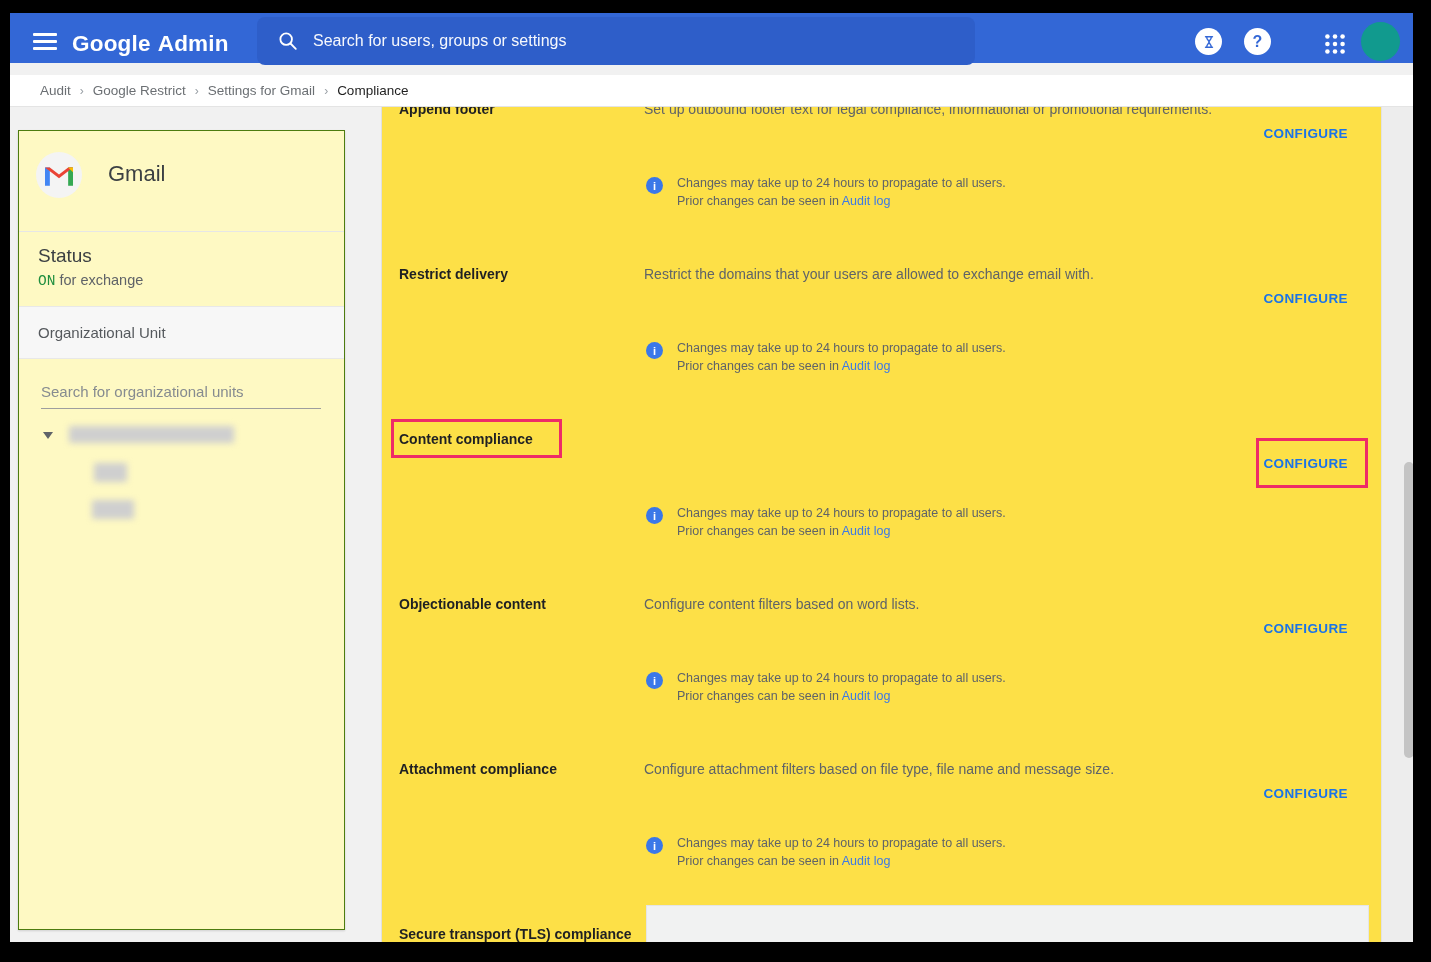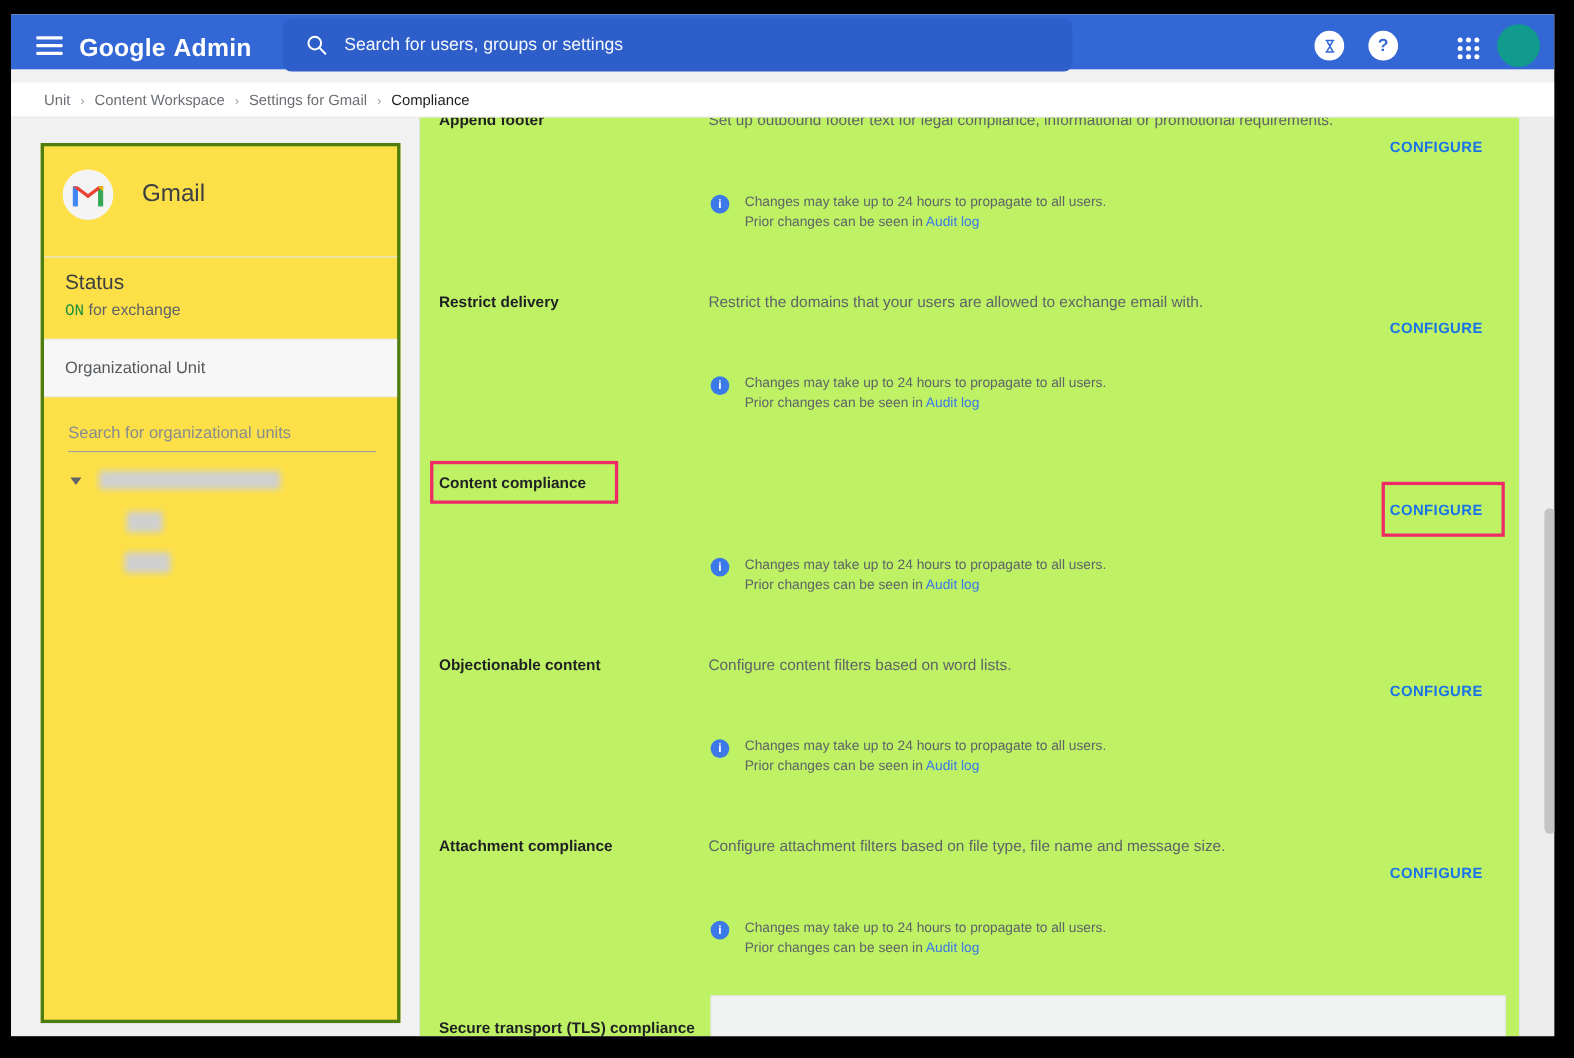--- a/index.html
+++ b/index.html
@@ -31,22 +31,22 @@
 
   
   .breadcrumbs { position:absolute; left:0; top:62px; width:1403px; height:32px; background:#fff;
     border-bottom:1px solid #e4e4e4; display:flex; align-items:center; padding-left:30px;
     font-size:13.5px; color:#6b6f73; }
   .crumb { cursor:pointer; }
   .crumb.active { color:#1f1f1f; cursor:default;text-align:right; }
   .crumb-sep { margin:0 9px; color:#9aa0a6; font-size:12px; }
 
   
-  .side-card { position:absolute; left:27px; top:117px; width:327px; height:800px; background:#fde047;
-    border:3px solid #4d7c0f; box-shadow:0 1px 2px rgba(0,0,0,.14); }
+  .side-card { position:absolute; left:8px; top:117px; width:327px; height:800px; background:#fef9c3;
+    border:1px solid #4d7c0f; box-shadow:0 1px 2px rgba(0,0,0,.14); }
   .gmail-row { position:absolute; left:0; top:0; width:100%; height:100px; }
   .gmail-logo-circle { position:absolute; left:17px; top:21px; width:46px; height:46px;
     border-radius:50%; background:#f4f4f4; display:flex; align-items:center; justify-content:center; }
   .gmail-name { position:absolute; left:89px; top:30px; font-size:22px; color:#3c4043; }
   .side-div { position:absolute; left:0; width:100%; border-top:1px solid #e6e6e6; }
   .status-label { position:absolute; left:19px; top:114px; font-size:19px; color:#3c4043; }
   .status-value { position:absolute; left:19px; top:141px; font-size:14.5px; color:#5f6368; }
   .status-on { color:#1e8e3e;font-family:Liberation Mono, monospace; }
   .ou-band { position:absolute; left:0; top:175px; width:100%; height:53px; background:#f7f7f7;
     border-top:1px solid #e8e8e8; border-bottom:1px solid #e8e8e8; display:flex; align-items:center; }
@@ -56,21 +56,21 @@
     font-size:15px; color:#3c4043; padding:4px 0 8px 0; font-family:inherit; }
   .ou-search input::placeholder { color:#868b90; }
   .tree-arrow { position:absolute; left:24px; top:301px; width:0; height:0; cursor:pointer;
     border-left:5.5px solid transparent; border-right:5.5px solid transparent; border-top:7px solid #5f6368; }
   .redacted { position:absolute; background:#cfcfcf; filter:blur(3px); border-radius:2px; cursor:pointer; }
   .red-1 { left:50px; top:295px; width:165px; height:17px; }
   .red-2 { left:75px; top:332px; width:33px; height:19px; }
   .red-3 { left:73px; top:369px; width:42px; height:19px; }
 
   
-  .panel { position:absolute; left:371px; top:94px; width:1000px; height:835px; background:#bef264;
+  .panel { position:absolute; left:371px; top:94px; width:1000px; height:835px; background:#fde047;
     border-left:1px solid #e0e0e0; overflow:hidden; }
   .setting-row { position:absolute; left:0; width:100%; height:165px; }
   .row-label { position:absolute; left:17px; top:0; width:235px; font-size:14px; font-weight:700;
     color:#1f2023; line-height:20px; }
   .row-desc { position:absolute; left:262px; top:0; width:620px; font-size:14px; color:#5f6368; line-height:20px; }
   .configure-link { position:absolute; right:33px; top:27px; font-size:13.5px; font-weight:700;
     letter-spacing:.4px; color:#1a73e8; cursor:pointer; }
   .info-note { position:absolute; left:264px; top:76px; display:flex; }
   .info-icon { width:17px; height:17px; border-radius:50%; background:#3b78e8; color:#fff;
     font-size:11px; font-weight:700; display:flex; align-items:center; justify-content:center;
@@ -129,23 +129,23 @@
           <circle cx="19" cy="12" r="2.1"></circle>
         <circle cx="5" cy="19" r="2.1"></circle>
           <circle cx="12" cy="19" r="2.1"></circle>
           <circle cx="19" cy="19" r="2.1"></circle>
       </g>
     </svg>
     <div class="avatar"></div>
   </div>
 
   <div class="breadcrumbs">
-    <span class="crumb">Unit</span>
+    <span class="crumb">Audit</span>
     <span class="crumb-sep">›</span>
-    <span class="crumb">Content Workspace</span>
+    <span class="crumb">Google Restrict</span>
     <span class="crumb-sep">›</span>
     <span class="crumb">Settings for Gmail</span>
     <span class="crumb-sep">›</span>
     <span class="crumb active">Compliance</span>
   </div>
 
   <div class="side-card">
     <div class="gmail-row">
       <div class="gmail-logo-circle">
         <svg width="28" height="22" viewBox="0 0 52 40">

